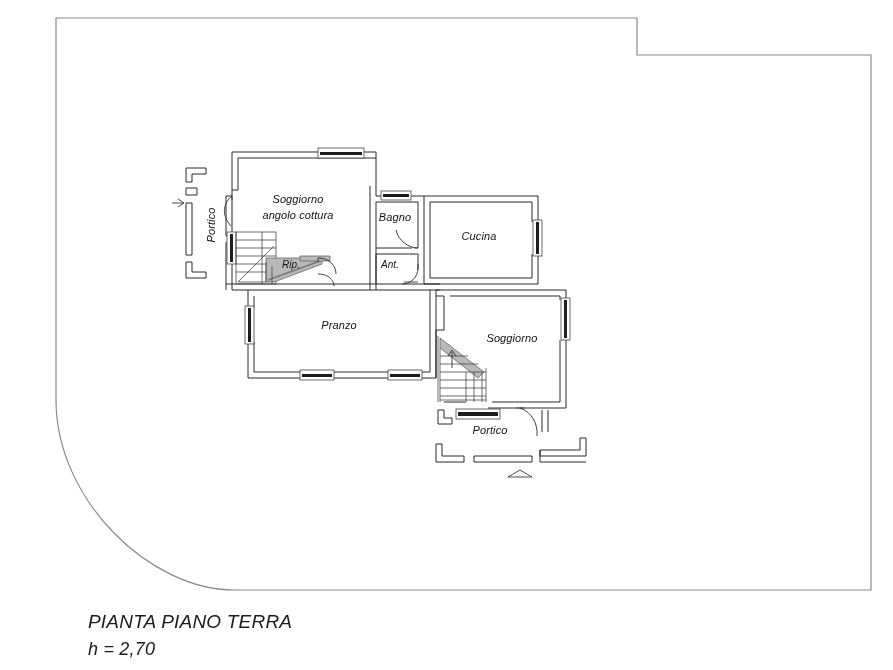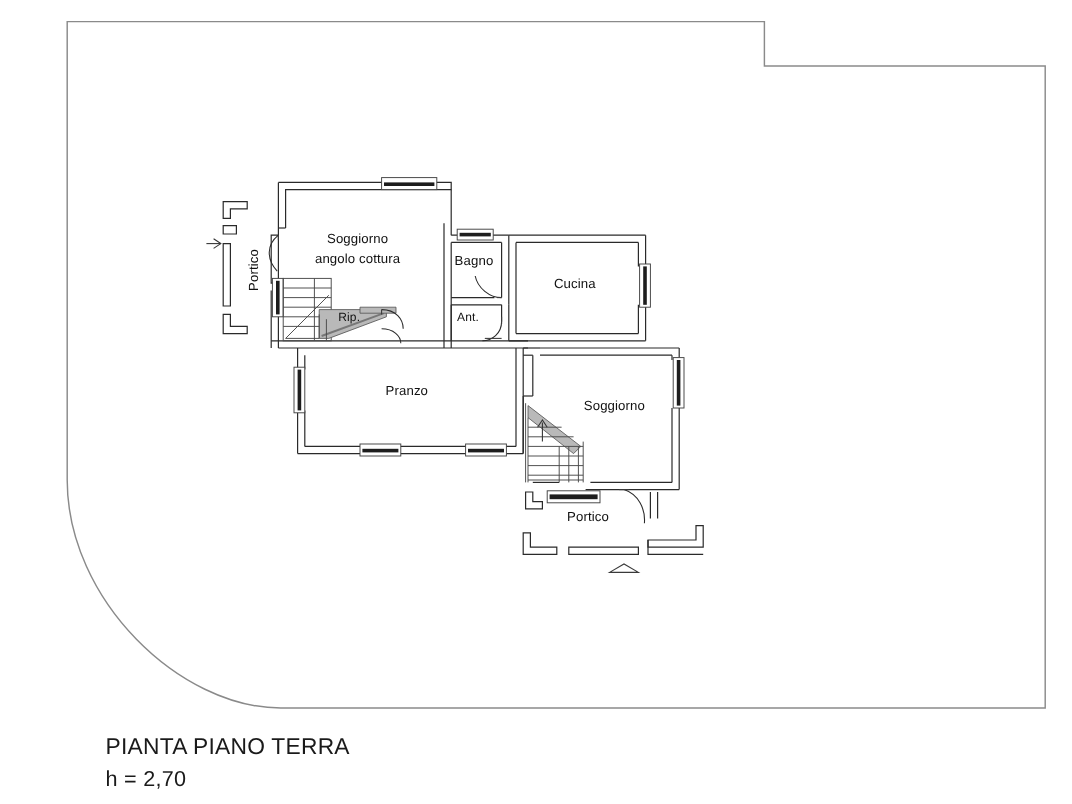--- a/index.html
+++ b/index.html
@@ -13,20 +13,21 @@
     font-family: "Liberation Sans", sans-serif;
     color: #1a1a1a;
     overflow: hidden;
     position: relative;
   }
   #plan-root {
     position: absolute;
     left: 0; top: 0;
     width: 893px;
     height: 670px;
+    font-style: italic;
   }
   svg#floorplan {
     position: absolute;
     left: 0; top: 0;
     width: 893px;
     height: 670px;
     display: block;
   }
   .room-label {
     font-family: "Liberation Sans", sans-serif;

